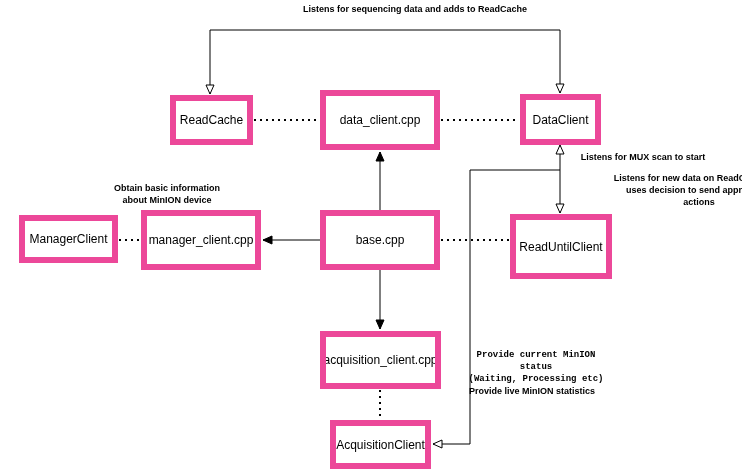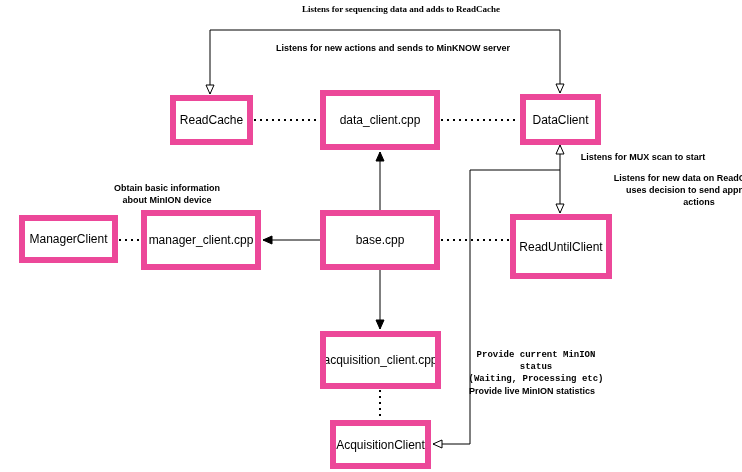--- a/index.html
+++ b/index.html
@@ -100,23 +100,22 @@
   <div class="node" style="left:141px; top:210px; width:120px; height:60px;">manager_client.cpp</div>
 
   <div class="node" style="left:320px; top:210px; width:120px; height:60px;">base.cpp</div>
 
   <div class="node" style="left:510px; top:214px; width:102px; height:65px;">ReadUntilClient</div>
 
   <div class="node" style="left:320px; top:331px; width:121px; height:58px;">acquisition_client.cpp</div>
 
   <div class="node" style="left:330px; top:420px; width:101px; height:49px;">AcquisitionClient</div>
 
-  <div class="annotation nowrap" style="left:276px; top:3px; width:250px;font-family:Liberation Serif, serif;">Listens for sequencing data and adds to ReadCache</div>
+  <div class="annotation nowrap" style="left:290px; top:3px; width:250px;">Listens for sequencing data and adds to ReadCache</div>
 
-  <div class="annotation nowrap" style="left:276px; top:42px; width:220px;">Listens for new actions and sends to MinKNOW server</div>
 
   <div class="annotation" style="left:63px; top:182px; width:120px;margin-left:44px;">Obtain basic information
 about MinION device</div>
 
   <div class="annotation nowrap" style="left:578px; top:151px; width:130px;">Listens for MUX scan to start</div>
 
   <div class="annotation" style="left:561px; top:172px; width:180px;padding-left:48px;">Listens for new data on ReadCache and
 uses decision to send appropriate actions</div>
 
   <div class="annotation" style="left:461px; top:349px; width:150px;font-family:Liberation Mono, monospace;">Provide current MinION status

